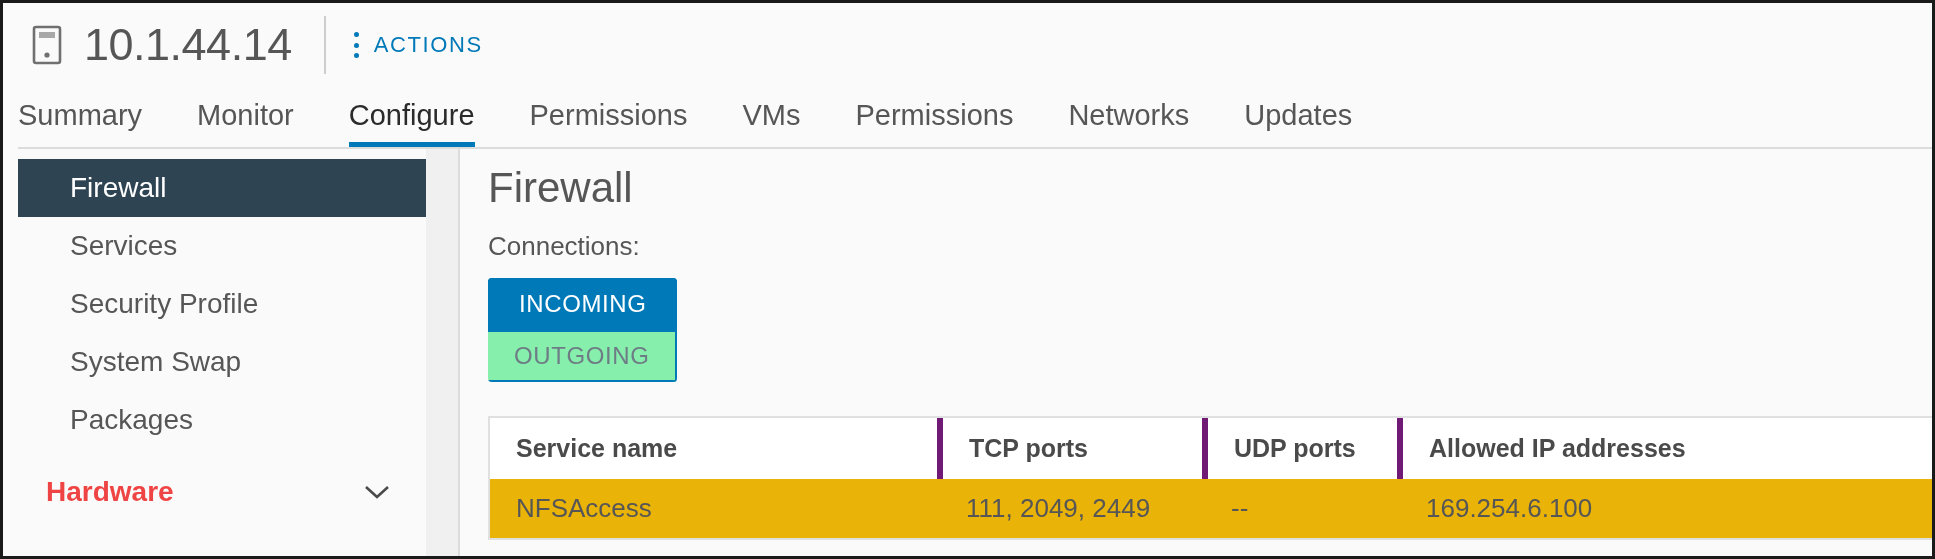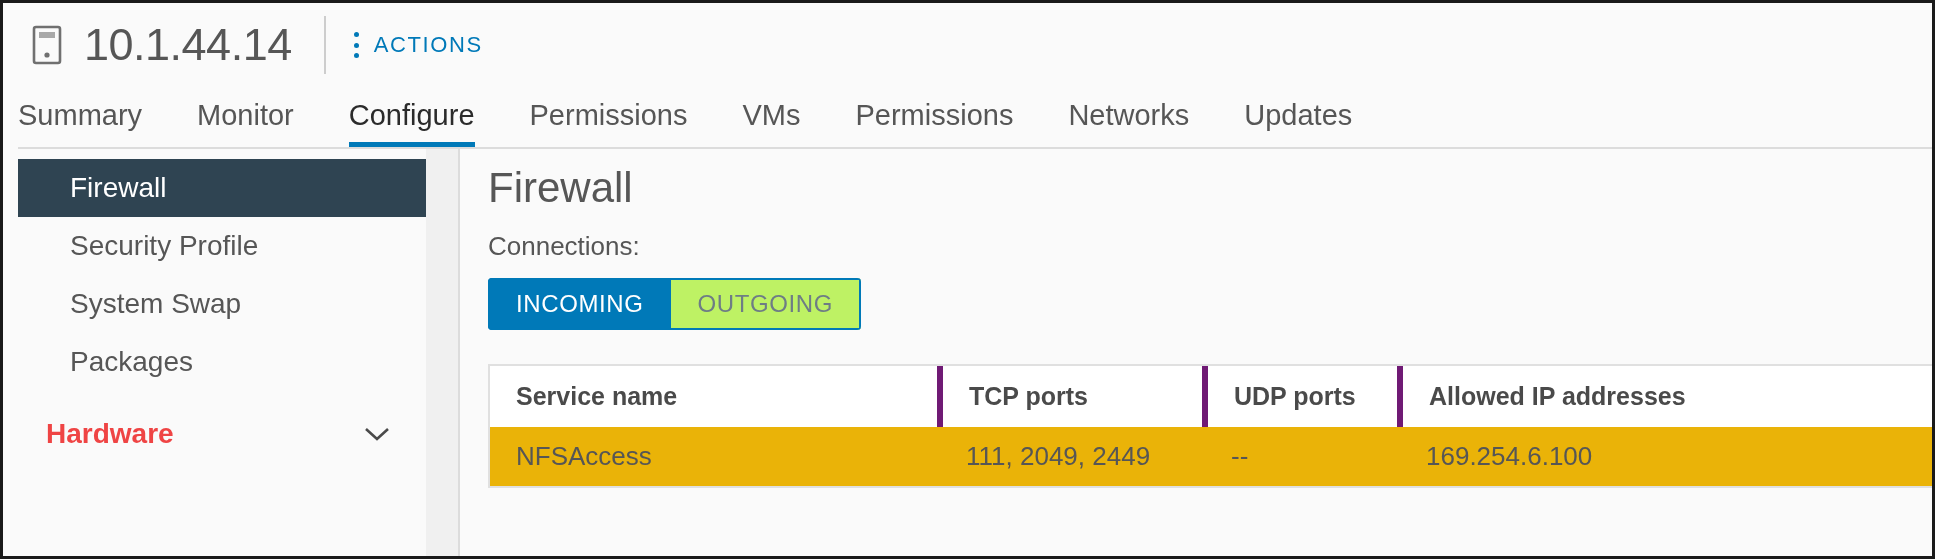--- a/index.html
+++ b/index.html
@@ -188,31 +188,32 @@
     color: #565656;
     margin-bottom: 16px;
   }
 
   
   .btn-group {
     display: inline-flex;
     border-radius: 4px;
     overflow: hidden;
     margin-bottom: 34px;
+    flex-direction: column;
   }
   .btn-toggle {
     height: 52px;
     padding: 0 26px;
     display: flex;
     align-items: center;
     justify-content: center;
     font-size: 24px;
     letter-spacing: 0.6px;
     border: 2px solid #0079b8;
-    background: #bef264;
+    background: #86efac;
     color: #6e7d85;
     cursor: pointer;
     box-sizing: border-box;
     text-transform: uppercase;
   }
   .btn-toggle.active {
     background: #0079b8;
     color: #ffffff;
   }
   .btn-toggle + .btn-toggle { border-left: none; }
@@ -287,20 +288,23 @@
     <div class="tab">Permissions</div>
     <div class="tab">Networks</div>
     <div class="tab">Updates</div>
   </div>
 
   <div class="body-split">
 
     <div class="sidebar">
       <div class="side-item selected">
         <span>Firewall</span>
+      </div>
+      <div class="side-item">
+        <span>Services</span>
       </div>
       <div class="side-item">
         <span>Security Profile</span>
       </div>
       <div class="side-item">
         <span>System Swap</span>
       </div>
       <div class="side-item">
         <span>Packages</span>
       </div>

